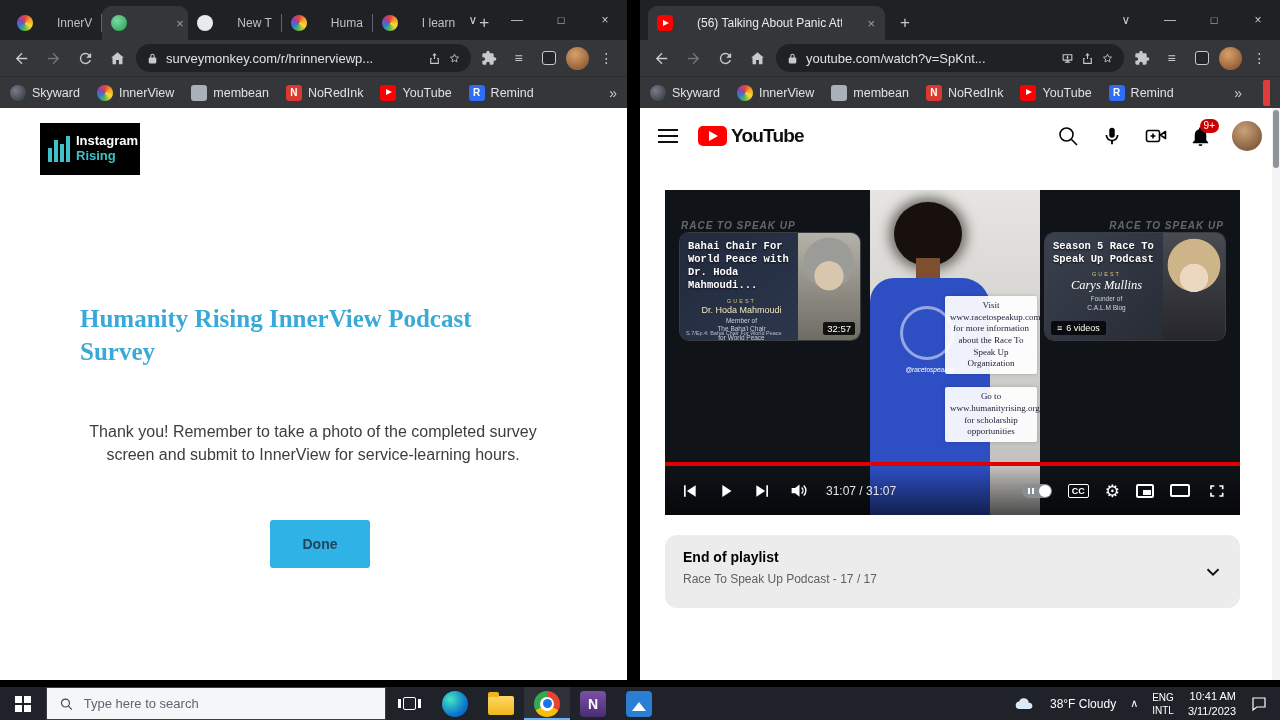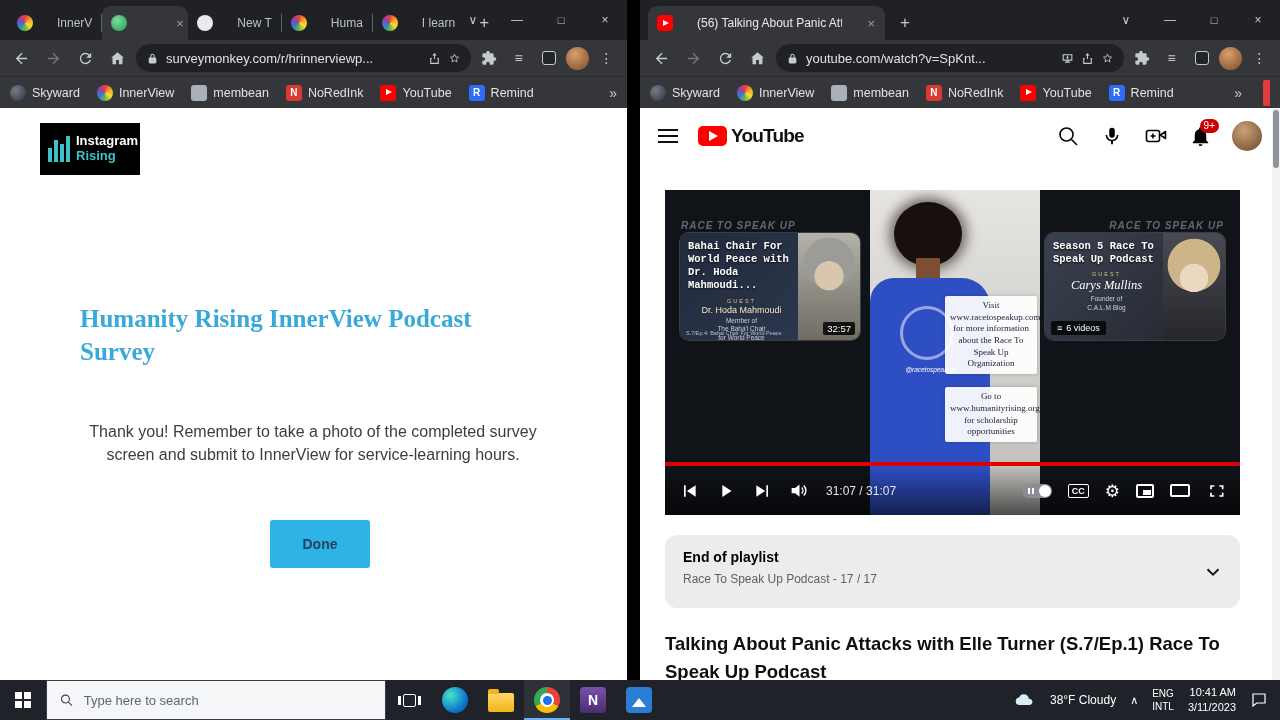--- a/index.html
+++ b/index.html
@@ -125,21 +125,21 @@
 
   .playlist-panel { position:absolute; left:25px; top:427px; width:575px; height:73px; background:#ececec; border-radius:12px; padding:14px 18px; }
   .pp-title { font-size:14px; font-weight:bold; color:#000000; }
   .pp-sub { font-size:12px; color:#606060; margin-top:7px; }
   .pp-chev { position:absolute; right:16px; top:26px; }
   .video-title { position:absolute; left:25px; top:522px; width:555px; font-size:18.5px; font-weight:bold; color:#0f0f0f; line-height:1.5; }
   .scrollbar { position:absolute; right:0; top:0; width:8px; height:100%; background:#f3f3f3; }
   .thumb { position:absolute; top:2px; left:1px; width:6px; height:58px; background:#8f949a; border-radius:3px; }
 
   
-  .taskbar { position:absolute; left:0; bottom:0; width:1280px; height:40px; background:#1f2228; display:flex; align-items:stretch; color:#fff; z-index:10; }
+  .taskbar { position:absolute; left:0; bottom:0; width:1280px; height:33px; background:#1f2228; display:flex; align-items:stretch; color:#fff; z-index:10; }
   .tb-btn { width:46px; display:flex; align-items:center; justify-content:center; flex:0 0 auto; }
   .tb-btn.active { background:rgba(255,255,255,.07); box-shadow:inset 0 -2px 0 #6cb2f5; }
   .winlogo { width:16px; height:16px; display:grid; grid-template-columns:1fr 1fr; grid-template-rows:1fr 1fr; gap:2px; }
   .winlogo i { background:#fff; }
   .tb-search { width:340px; background:#f5f6f7; border:1px solid #3a3d42; display:flex; align-items:center; gap:10px; padding:0 12px; flex:0 0 auto; }
   .tb-search input { border:none; outline:none; background:transparent; font-size:13px; color:#333; width:100%; font-family:inherit; }
   .tb-search input::placeholder { color:#5f6470; }
   .tv { display:flex; align-items:center; gap:2px; }
   .tv i { display:block; background:#fff; width:3px; height:9px; }
   .tv b { display:block; width:13px; height:13px; border:1.5px solid #fff; border-radius:2px; }
@@ -509,21 +509,20 @@
       </div>
 
       <div class="playlist-panel">
         <div class="pp-title">End of playlist</div>
         <div class="pp-sub">Race To Speak Up Podcast - 17 / 17</div>
         <div class="pp-chev"><svg viewBox="0 0 24 24" width="22" height="22">
               <path d="M6 9l6 6 6-6" stroke="#0f0f0f" stroke-width="2" fill="none"></path>
             </svg></div>
       </div>
 
-      <div class="video-title">Talking About Panic Attacks with Elle Turner (S.7/Ep.1) Race To Speak Up Podcast</div>
 
       <div class="scrollbar">
           <div class="thumb"></div>
         </div>
     </div>
   </div>
 
   <div class="taskbar">
     <div class="tb-btn">
         <span class="winlogo">

